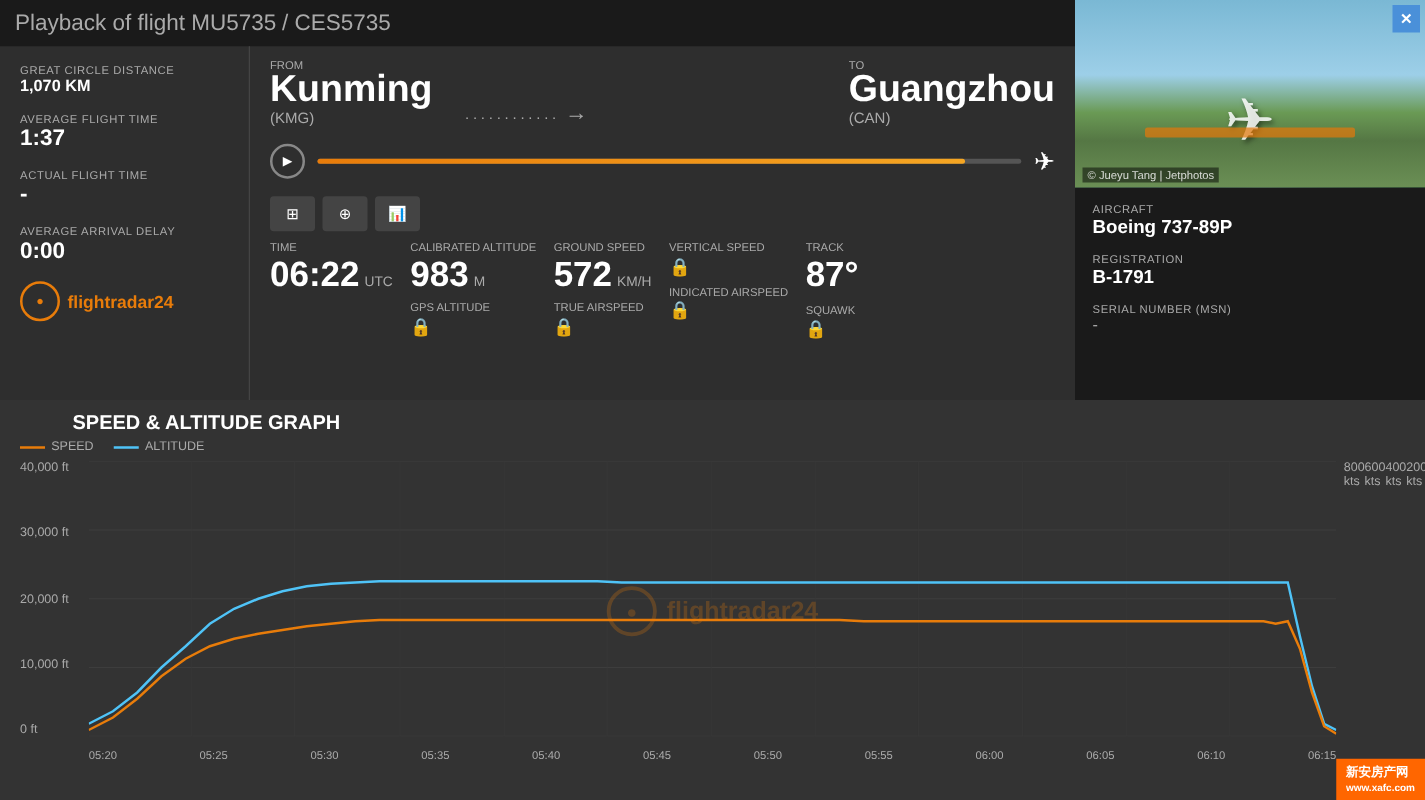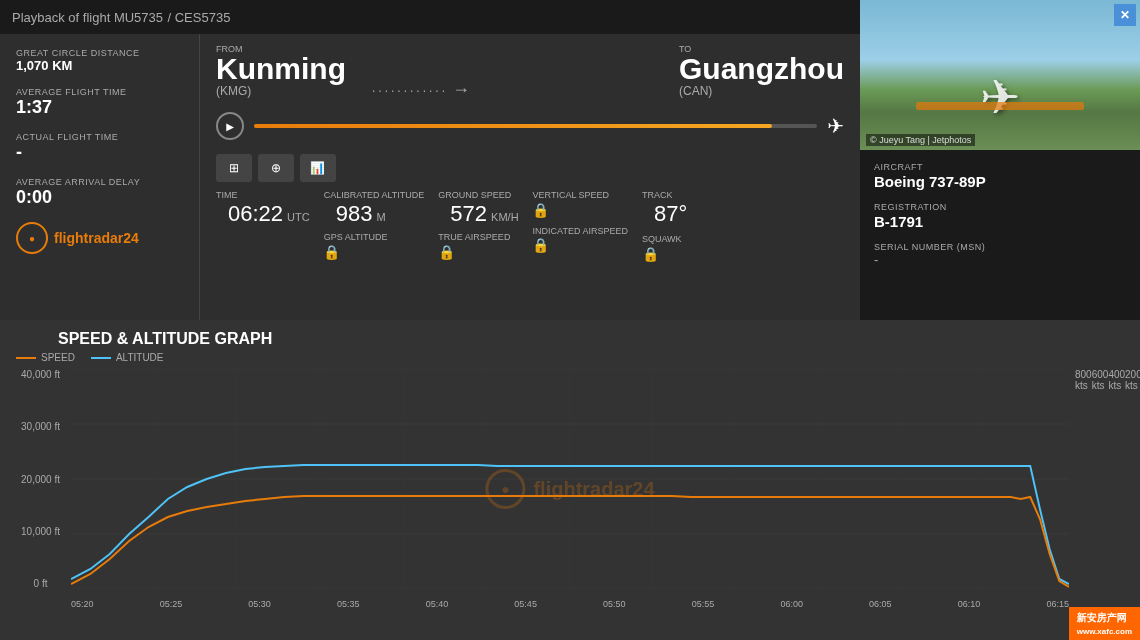--- a/index.html
+++ b/index.html
@@ -36,21 +36,21 @@
     }
 
     .header-title {
       font-size: 16px;
       font-weight: bold;
       color: #fff;
     }
     .header-title span {
       color: #aaa;
       font-weight: normal;
-      font-size: 13px;
+      font-size: 18px;
     }
 
     .flight-info {
       display: flex;
       flex: 1;
     }
 
     
     .stats-col {
       width: 200px;
@@ -205,25 +205,24 @@
     }
 
     .data-col-label {
       font-size: 9px;
       color: #aaa;
       text-transform: uppercase;
       line-height: 1.3;
     }
 
     .data-col-value {
-      font-size: 22px;
-      font-weight: normal;
+      font-size: 28px;
+      font-weight: bold;
       color: #fff;
       line-height: 1.1;
-      margin-left: 12px;
     }
 
     .data-col-unit {
       font-size: 11px;
       color: #aaa;
     }
 
     .lock-icon {
       font-size: 14px;
       color: #e87c0a;
@@ -383,21 +382,21 @@
 
     .y-axis-left {
       position: absolute;
       left: 0;
       top: 0;
       bottom: 20px;
       width: 55px;
       display: flex;
       flex-direction: column;
       justify-content: space-between;
-      align-items: center;
+      align-items: flex-start;
       padding-right: 6px;
     }
 
     .y-axis-right {
       position: absolute;
       right: 0;
       top: 0;
       bottom: 20px;
       width: 55px;
       display: flex;

